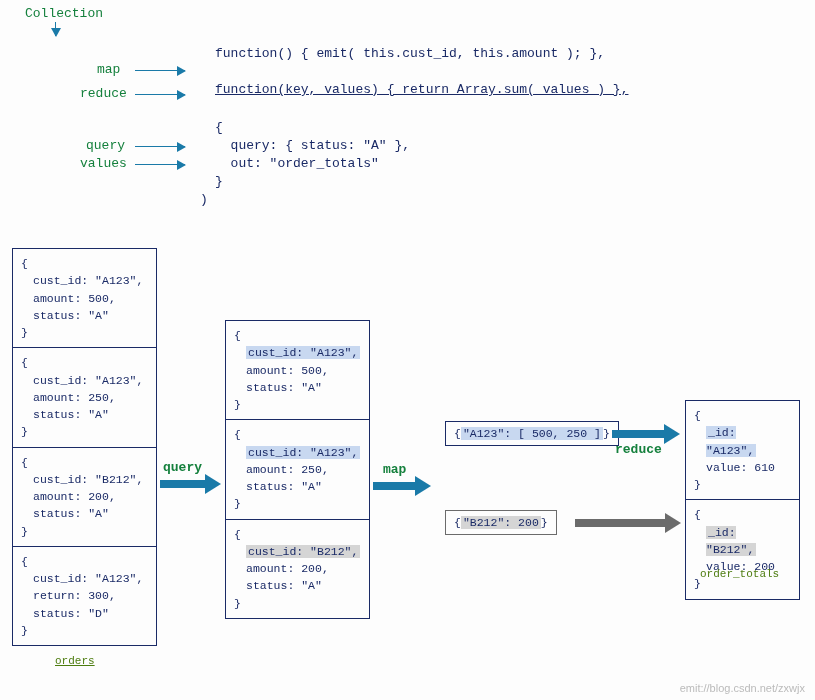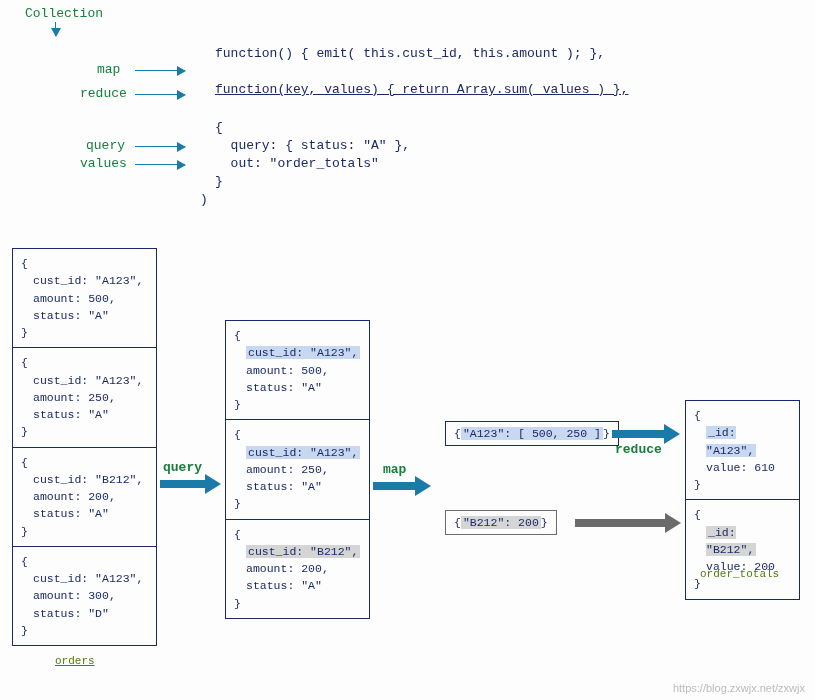--- a/index.html
+++ b/index.html
@@ -167,21 +167,21 @@
     <div class="doc">
       <span class="brace">{</span>
       <span class="field">cust_id: "B212",</span>
       <span class="field">amount: 200,</span>
       <span class="field">status: "A"</span>
       <span class="brace">}</span>
     </div>
     <div class="doc">
       <span class="brace">{</span>
       <span class="field">cust_id: "A123",</span>
-      <span class="field">amount: 300,</span>
+      <span class="field">return: 300,</span>
       <span class="field">status: "D"</span>
       <span class="brace">}</span>
     </div>
   </div>
   <div class="col-caption" style="left:55px; top:655px;text-decoration:underline;">orders</div>
 
   <div class="big-arrow blue" style="left:160px; top:480px;">
     <div class="shaft" style="left:0; width:45px;"></div>
     <div class="head" style="left:45px;"></div>
   </div>
@@ -244,14 +244,14 @@
     </div>
     <div class="doc">
       <span class="brace">{</span>
       <span class="field"><span class="hl-gray">_id: "B212",</span></span>
       <span class="field">value: 200</span>
       <span class="brace">}</span>
     </div>
   </div>
   <div class="col-caption" style="left:700px; top:568px;">order_totals</div>
 
-  <div class="watermark">https://blog.zxwjx.net/zxwjx</div>
+  <div class="watermark">emit://blog.csdn.net/zxwjx</div>
 </div>
 
 </body></html>

